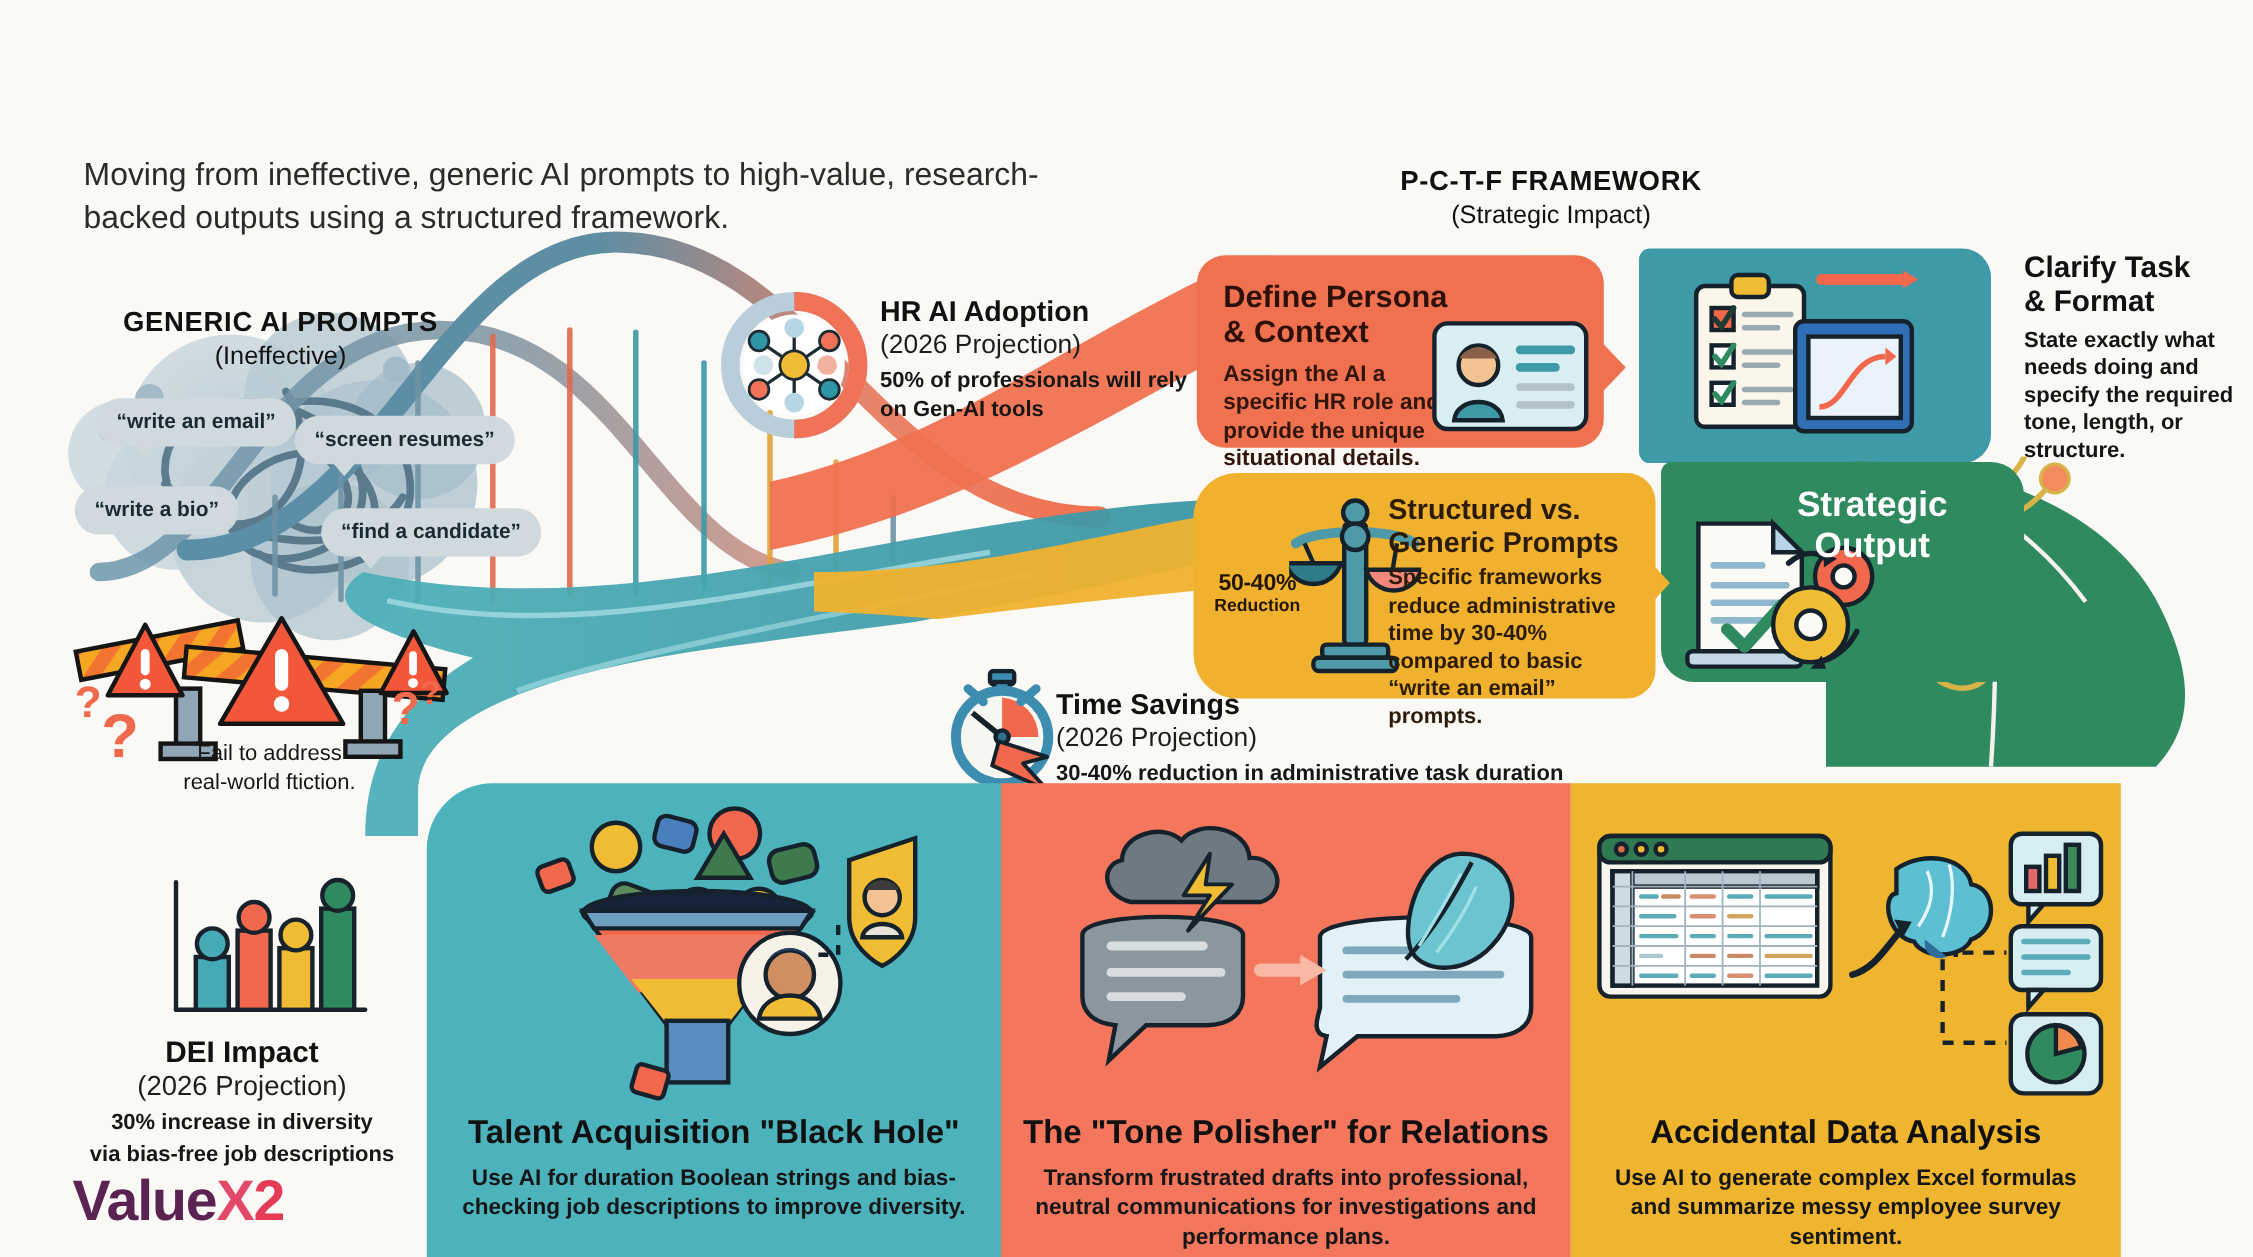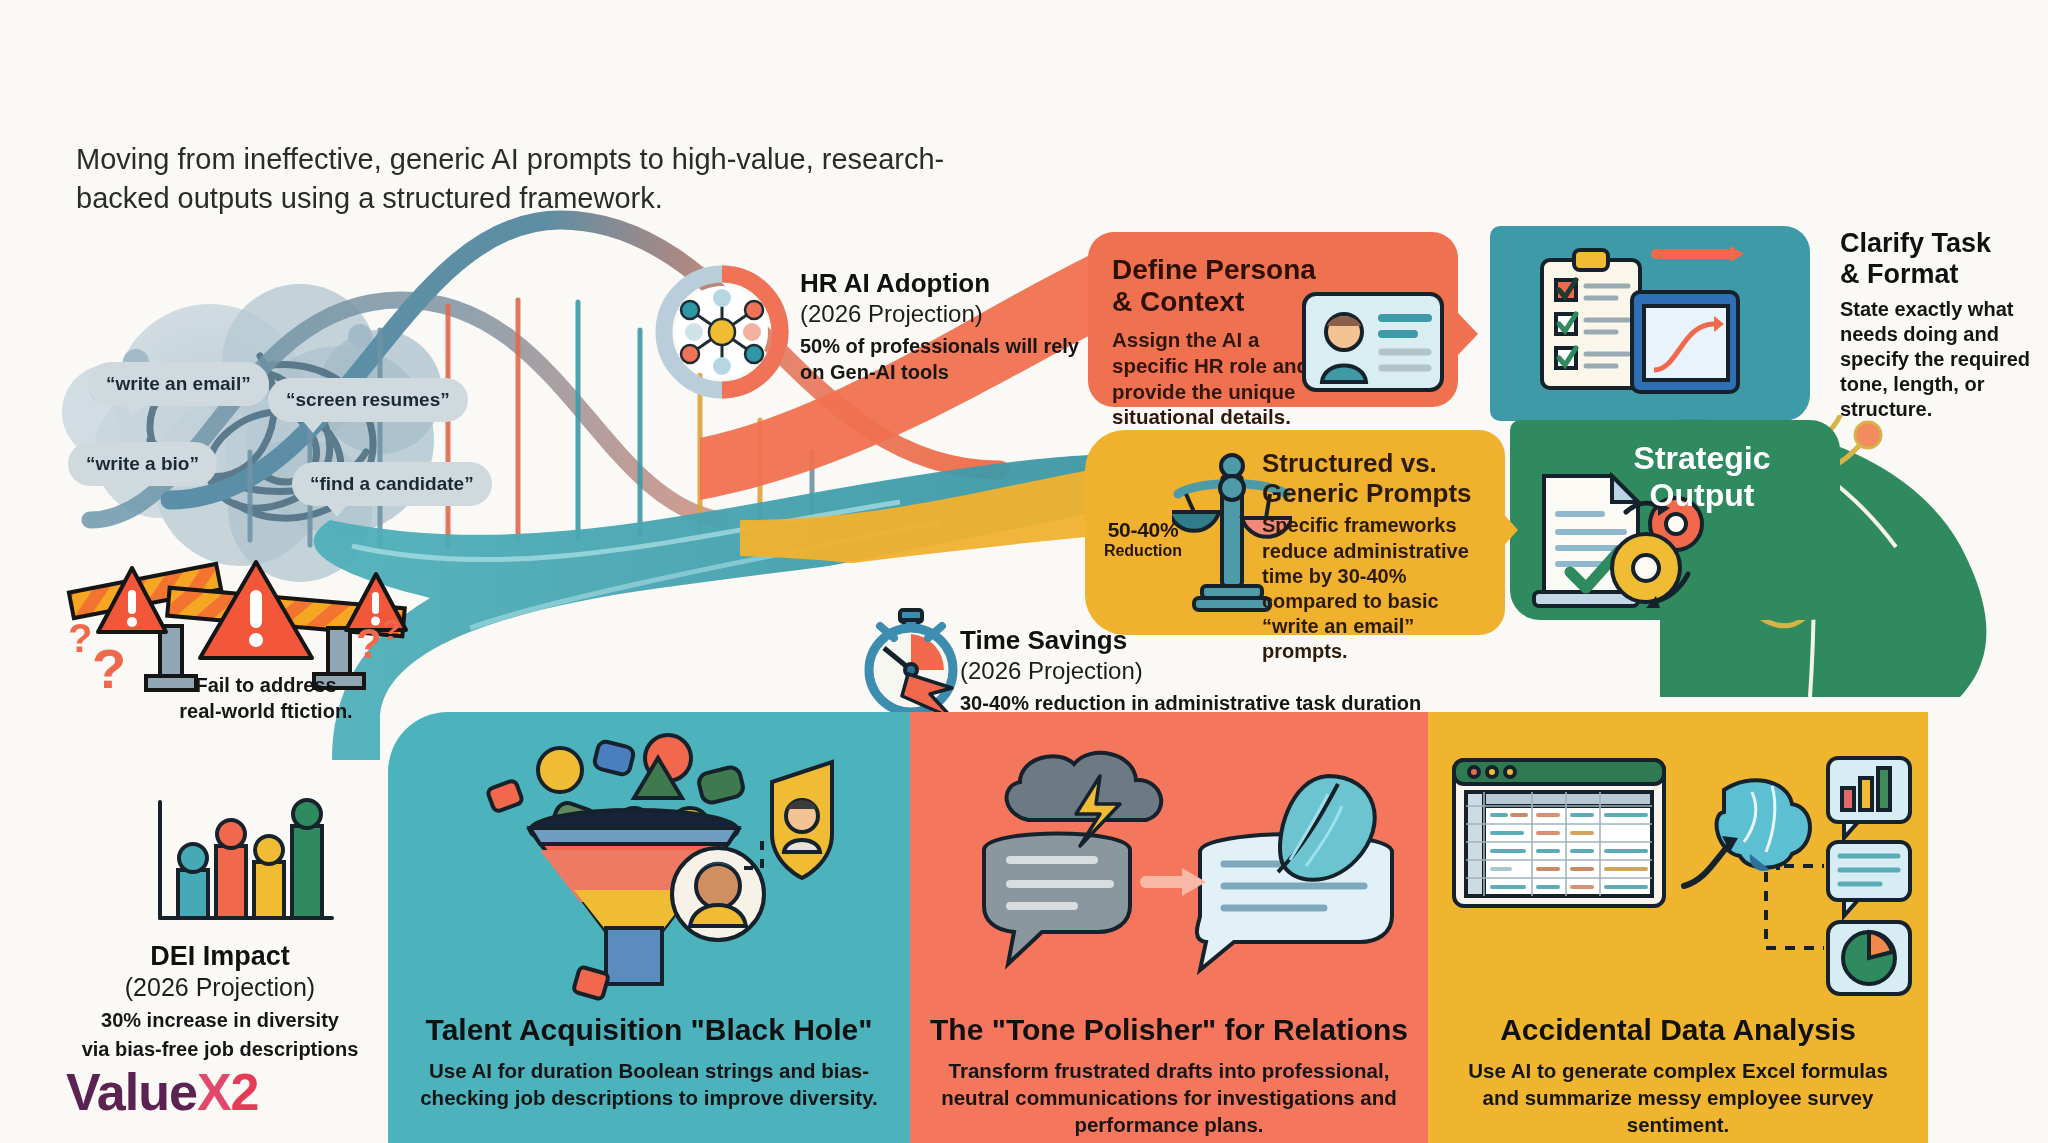--- a/index.html
+++ b/index.html
@@ -119,21 +119,21 @@
   .bubble::after {
     content: ""; position: absolute; bottom: -11px; left: 34px;
     border-left: 11px solid transparent; border-right: 11px solid transparent;
     border-top: 13px solid #cfd9de;
   }
   #b0 { left: 88px; top: 362px; }
   #b1 { left: 268px; top: 378px; }
   #b2 { left: 68px; top: 442px; }
   #b3 { left: 292px; top: 462px; text-align: center; }
 
-  #fail-text { left: 141px; top: 672px; width: 250px; text-align: center; font-size: 20px; font-weight: bold; color: #161616; line-height: 1.3; }
+  #fail-text { left: 120px; top: 672px; width: 250px; text-align: center; font-size: 20px; font-weight: normal; color: #161616; line-height: 1.3; }
 
   
   #logo { left: 66px; top: 1062px; font-size: 52px; font-weight: bold; letter-spacing: -1px; }
   #logo .v { color: #5b2352; }
   #logo .x { color: #e2486a; }
   #logo .two { color: #e63b56; }
 </style>
 </head>
 <body>
 
@@ -219,21 +219,29 @@
     <path d="M700 500 C 860 470, 980 392, 1100 330 L 1100 250 C 960 318, 840 408, 700 438 Z" fill="#f0714f" opacity=".95"></path>
 
     <path d="M740 520 C 880 520, 980 490, 1090 470 L 1090 596 C 980 580, 880 560, 740 556 Z" fill="#f0b22e" opacity=".95"></path>
 
     <path d="M380 720 C 380 660, 470 614, 660 588 C 900 556, 1120 528, 1340 520
              C 1560 512, 1720 548, 1830 610 L 1960 680 L 1960 770 L 380 770 Z" fill="#faf9f6"></path>
   </svg>
 
   <div class="abs" id="subtitle">Moving from ineffective, generic AI prompts to high-value, research-backed outputs using a structured framework.</div>
 
-
+  <div class="abs sec-label" id="generic-label">
+    <div class="l1">GENERIC AI PROMPTS</div>
+    <div class="l2">(Ineffective)</div>
+  </div>
+
+  <div class="abs sec-label" id="pctf-label">
+    <div class="l1">P-C-T-F FRAMEWORK</div>
+    <div class="l2">(Strategic Impact)</div>
+  </div>
 
   <div class="abs sec-label" id="hv-label">
     <div class="l1">HIGH-VALUE HR</div>
     <div class="l1">CHALLENGES</div>
   </div>
 
   <div class="abs bubble" id="b0">“write an email”</div>
   <div class="abs bubble" id="b1">“screen resumes”</div>
   <div class="abs bubble" id="b2">“write a bio”</div>
   <div class="abs bubble" id="b3">“find a candidate”</div>

